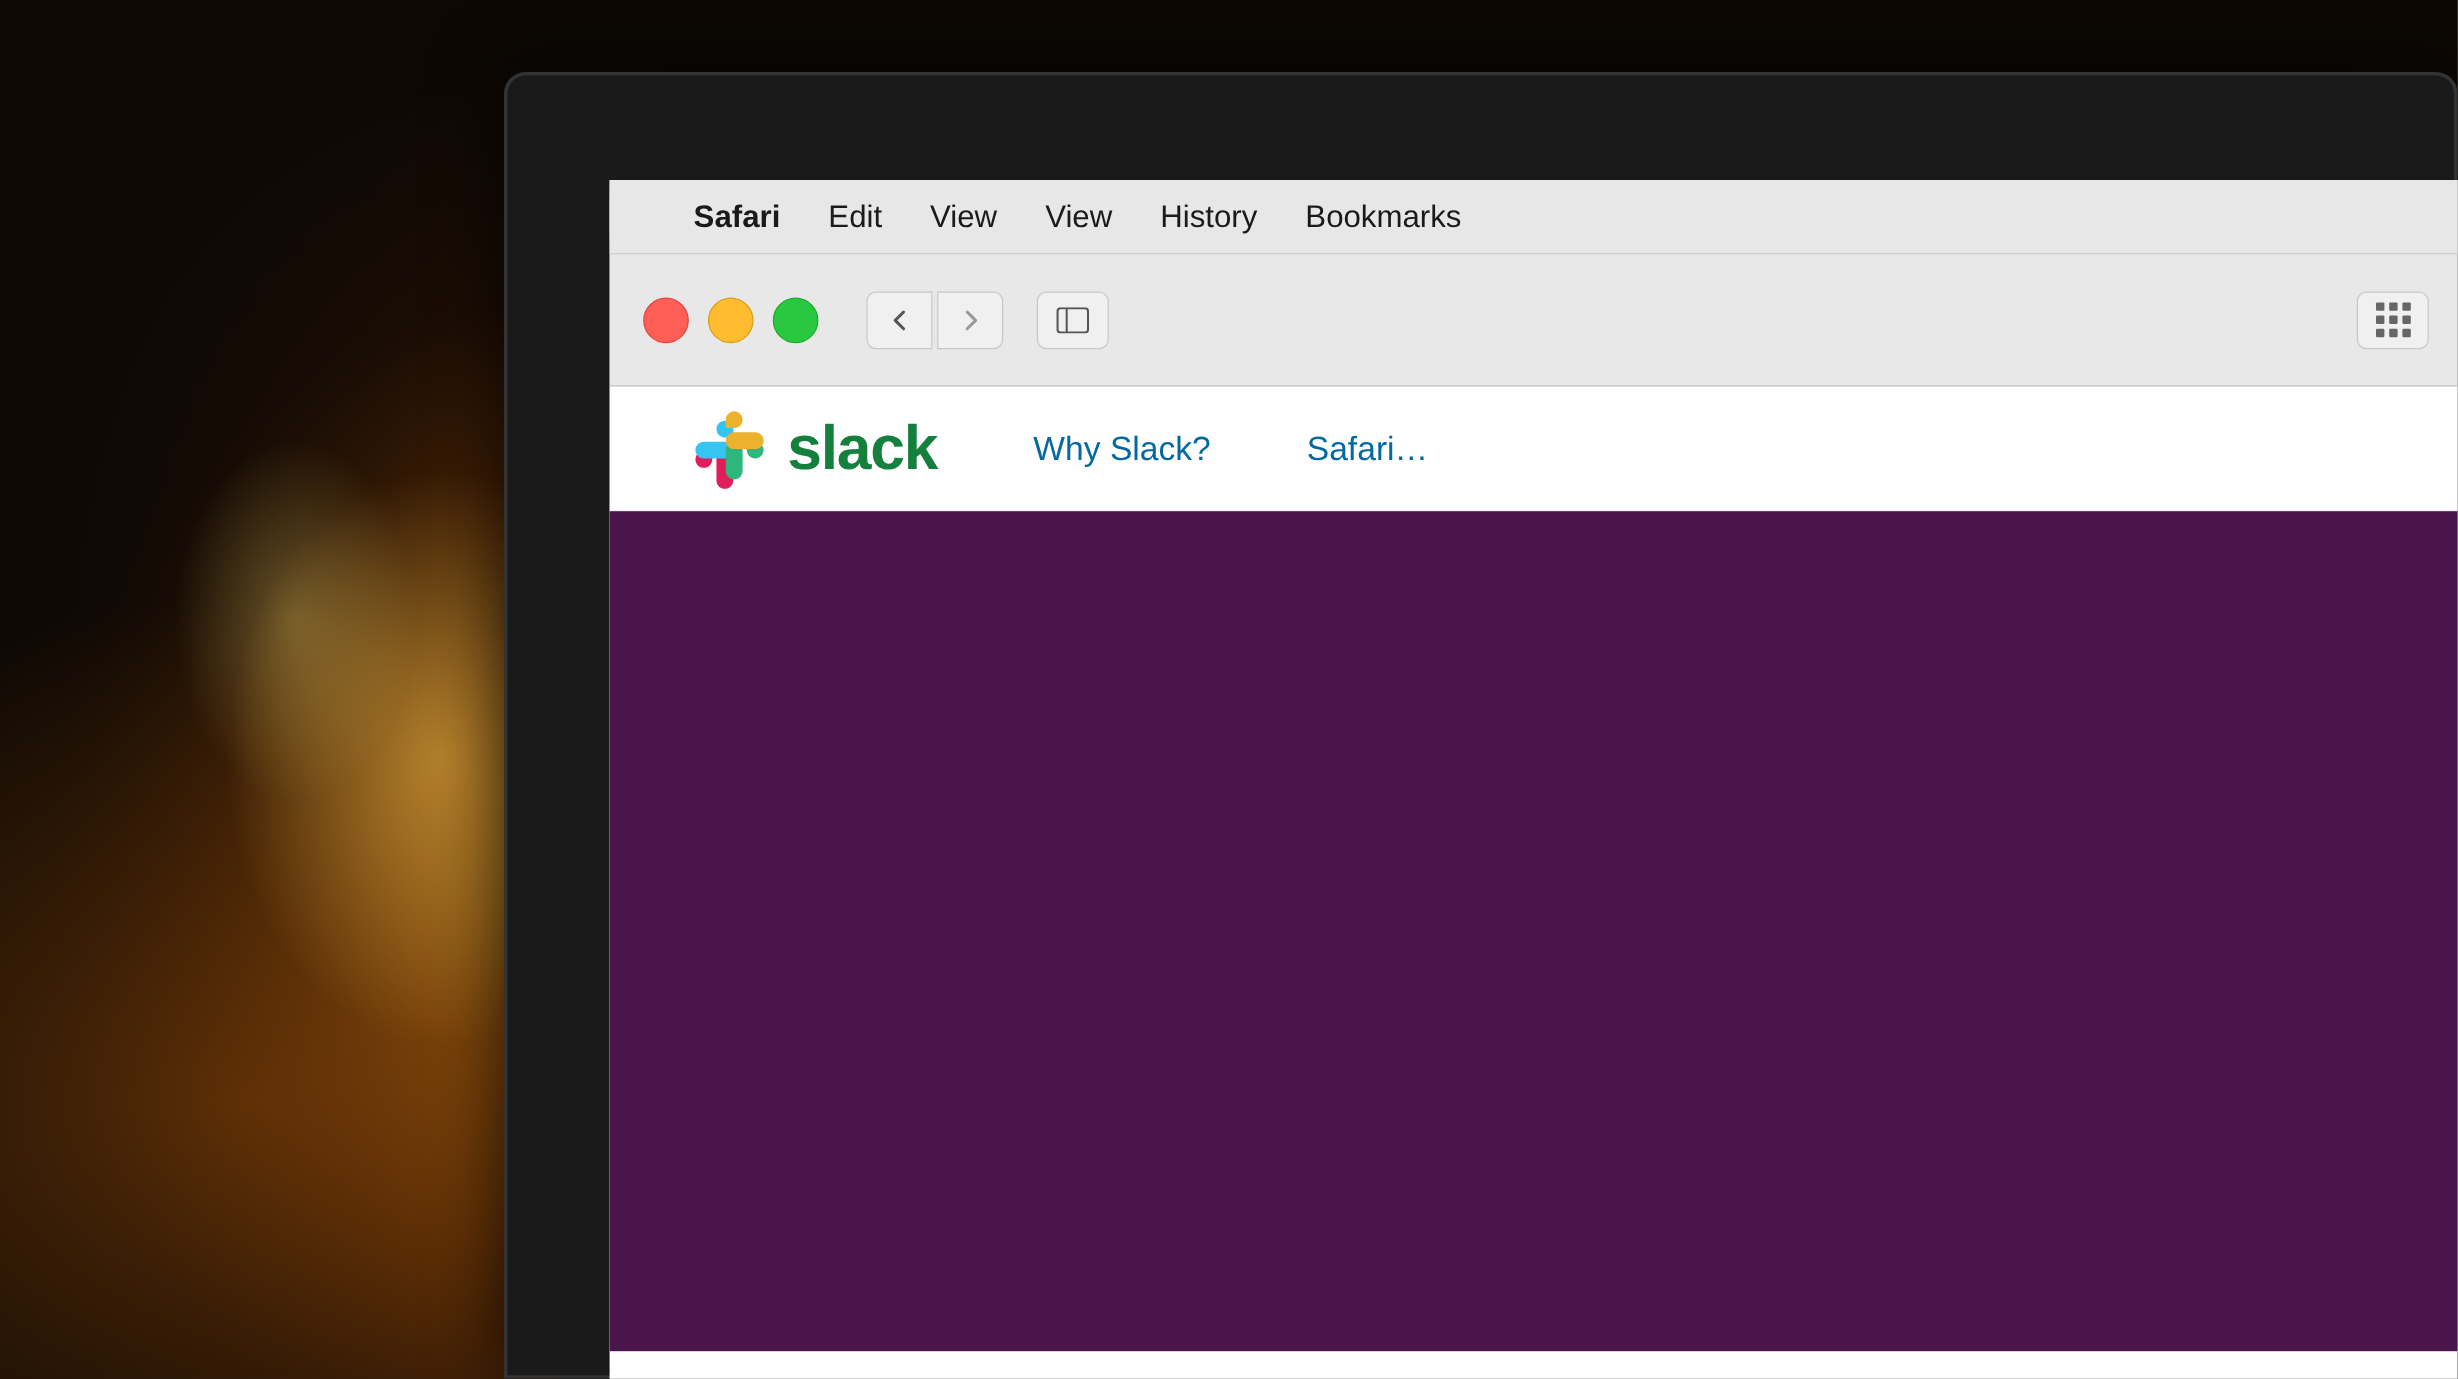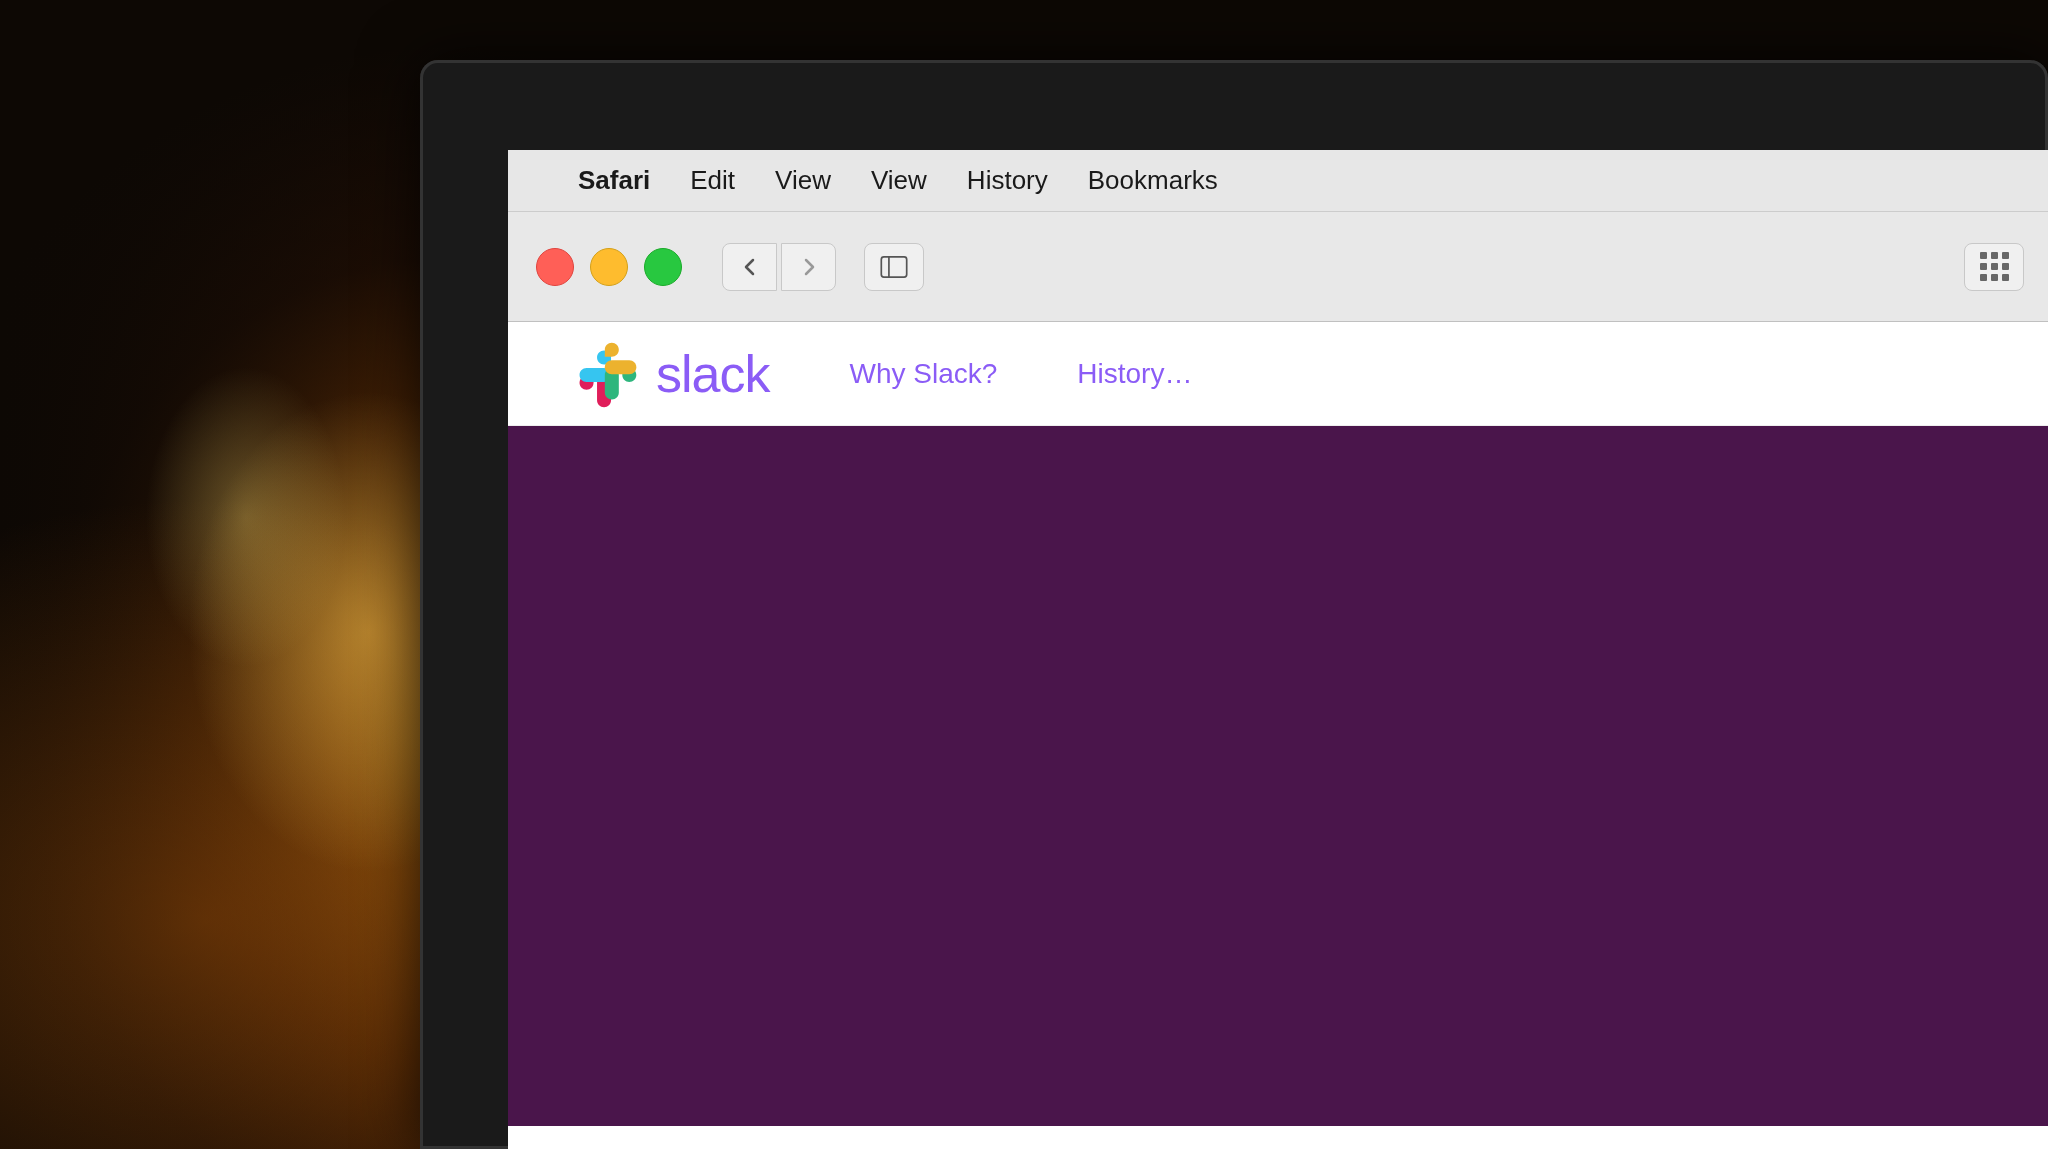--- a/index.html
+++ b/index.html
@@ -211,29 +211,29 @@
 
     
     .slack-logo {
       display: flex;
       align-items: center;
       gap: 18px;
     }
 
     .slack-text {
       font-size: 52px;
-      font-weight: 400;
-      color: #8b5cf6;
+      font-weight: 700;
+      color: #15803d;
       letter-spacing: -1px;
       text-align: center;
     }
 
     .slack-nav-link {
       font-size: 28px;
-      color: #8b5cf6;
+      color: #0369a1;
       font-weight: 400;
       white-space: nowrap;
       cursor: pointer;
     }
 
     
     .slack-hero {
       background: #4a154b;
       flex: 1;
       min-height: 700px;
@@ -341,21 +341,21 @@
               <path d="M39.2 27.8c0-3-2.4-5.4-5.4-5.4s-5.4 2.4-5.4 5.4v13.5c0 3 2.4 5.4 5.4 5.4s5.4-2.4 5.4-5.4V27.8z" fill="#2EB67D"></path>
 
               <path d="M33.8 13.7c3 0 5.4-2.4 5.4-5.4S36.8 2.9 33.8 2.9s-5.4 2.4-5.4 5.4v5.4H33.8z" fill="#ECB22E"></path>
               <path d="M33.8 16.4c-3 0-5.4 2.4-5.4 5.4s2.4 5.4 5.4 5.4h13.5c3 0 5.4-2.4 5.4-5.4s-2.4-5.4-5.4-5.4H33.8z" fill="#ECB22E"></path>
             </svg>
 
             <span class="slack-text">slack</span>
           </div>
 
           <span class="slack-nav-link">Why Slack?</span>
-          <span class="slack-nav-link">History…</span>
+          <span class="slack-nav-link">Safari…</span>
 
         </div>
 
         <div class="slack-hero" style="background: #4a154b; flex: 1;"></div>
 
       </div>
 
     </div>
   </div>
 </div>

